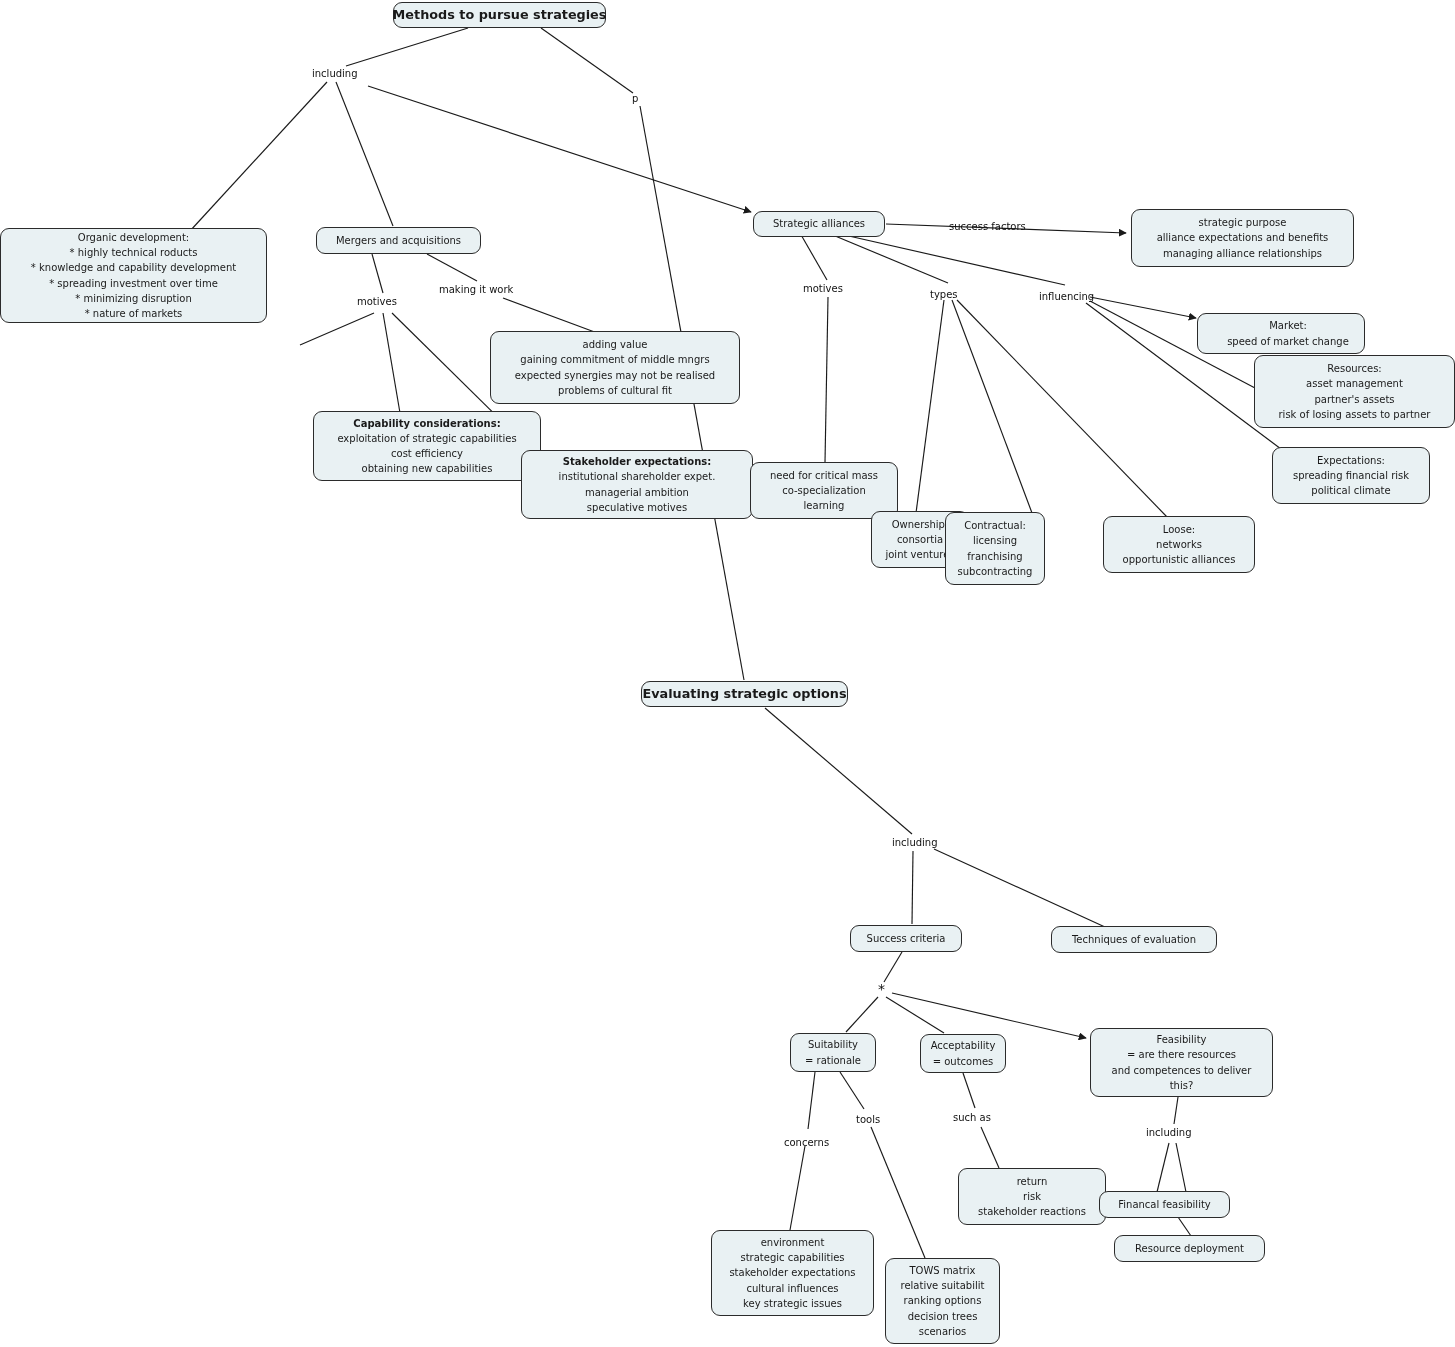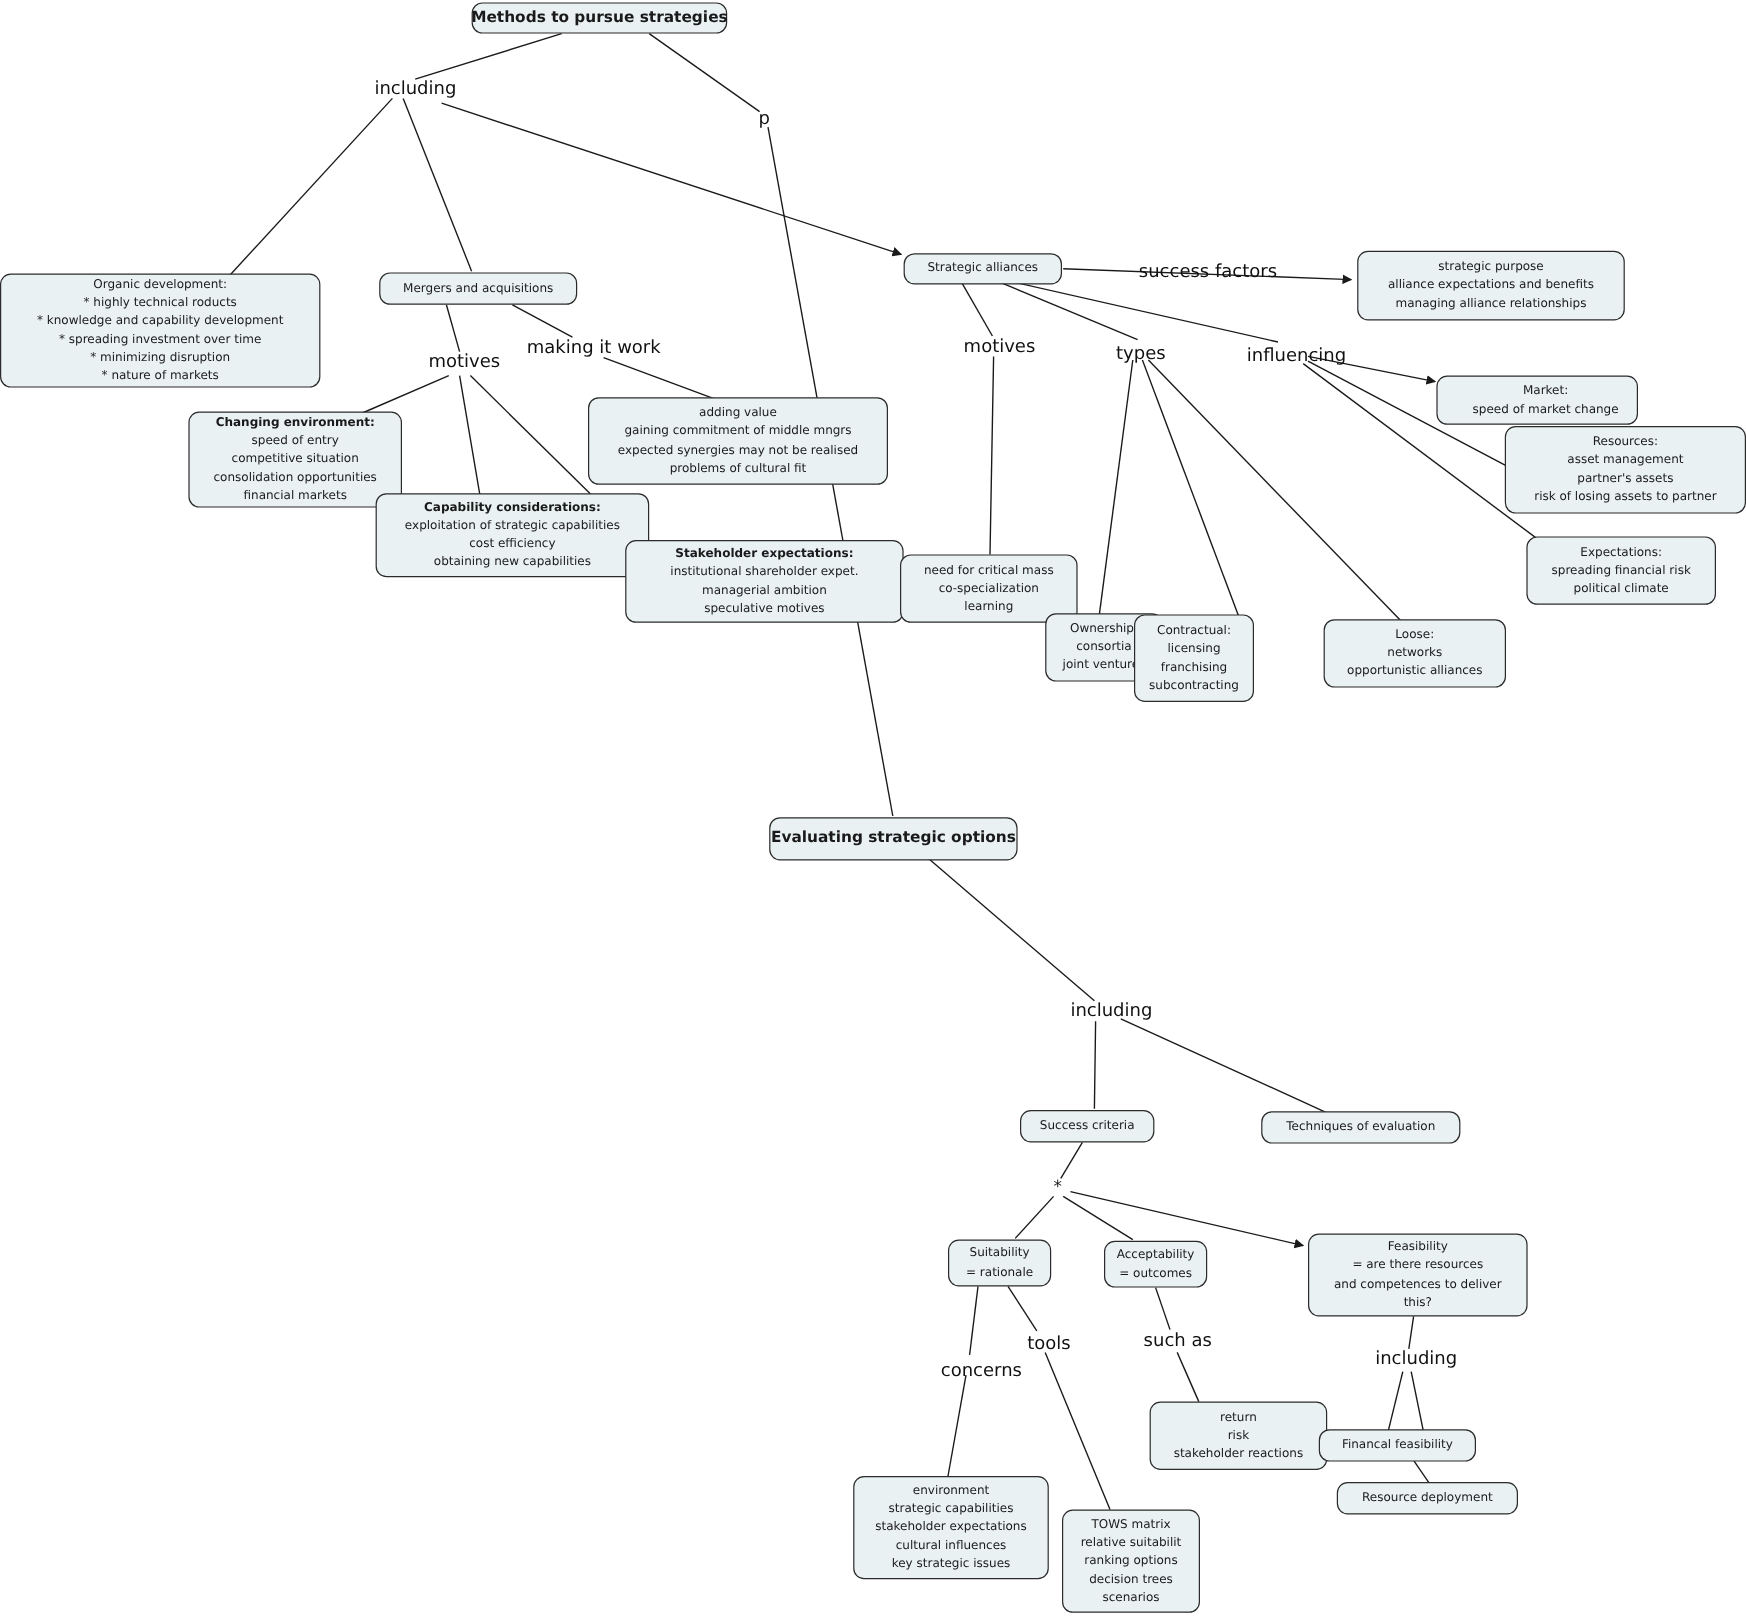--- a/index.html
+++ b/index.html
@@ -20,21 +20,21 @@
     align-items:center;
     justify-content:center;
     white-space:pre;
     padding:3px 7px;
     z-index:5;
   }
   .node.bold{font-weight:bold;font-size:12.8px;}
   .node .hdr{font-weight:bold;}
   .elabel{
     position:absolute;
-    font-size:15px;
+    font-size:10px;
     line-height:13px;
     color:#111;
     white-space:pre;
     z-index:6;
     background:transparent;
   }
   .elabel.star{font-size:14px;}
 </style>
 </head>
 <body>
@@ -123,27 +123,20 @@
 
   <div class="node" style="left:0px;top:228px;width:267px;height:95px;">Organic development:
 * highly technical roducts
 * knowledge and capability development
 * spreading investment over time
 * minimizing disruption
 * nature of markets</div>
 
   <div class="node" style="left:316px;top:227px;width:165px;height:27px;">Mergers and acquisitions</div>
 
-  <div class="node" style="left:157px;top:343px;width:178px;height:80px;flex-direction:column;">
-    <div class="hdr">Changing environment:</div>
-    <div>speed of entry
-competitive situation
-consolidation opportunities
-financial markets</div>
-  </div>
 
   <div class="node" style="left:490px;top:331px;width:250px;height:73px;">adding value
 gaining commitment of middle mngrs
 expected synergies may not be realised
 problems of cultural fit</div>
 
   <div class="node" style="left:313px;top:411px;width:228px;height:70px;flex-direction:column;">
     <div class="hdr">Capability considerations:</div>
     <div>exploitation of strategic capabilities
 cost efficiency
@@ -185,21 +178,21 @@
 
   <div class="node" style="left:1254px;top:355px;width:201px;height:73px;">Resources:
 asset management
 partner's assets
 risk of losing assets to partner</div>
 
   <div class="node" style="left:1272px;top:447px;width:158px;height:57px;">Expectations:
 spreading financial risk
 political climate</div>
 
-  <div class="node bold" style="left:641px;top:681px;width:207px;height:36px;">Evaluating strategic options</div>
+  <div class="node bold" style="left:641px;top:681px;width:207px;height:26px;">Evaluating strategic options</div>
 
   <div class="node" style="left:850px;top:925px;width:112px;height:27px;">Success criteria</div>
 
   <div class="node" style="left:1051px;top:926px;width:166px;height:27px;">Techniques of evaluation</div>
 
   <div class="node" style="left:790px;top:1033px;width:86px;height:39px;">Suitability
 = rationale</div>
 
   <div class="node" style="left:920px;top:1034px;width:86px;height:39px;">Acceptability
 = outcomes</div>

